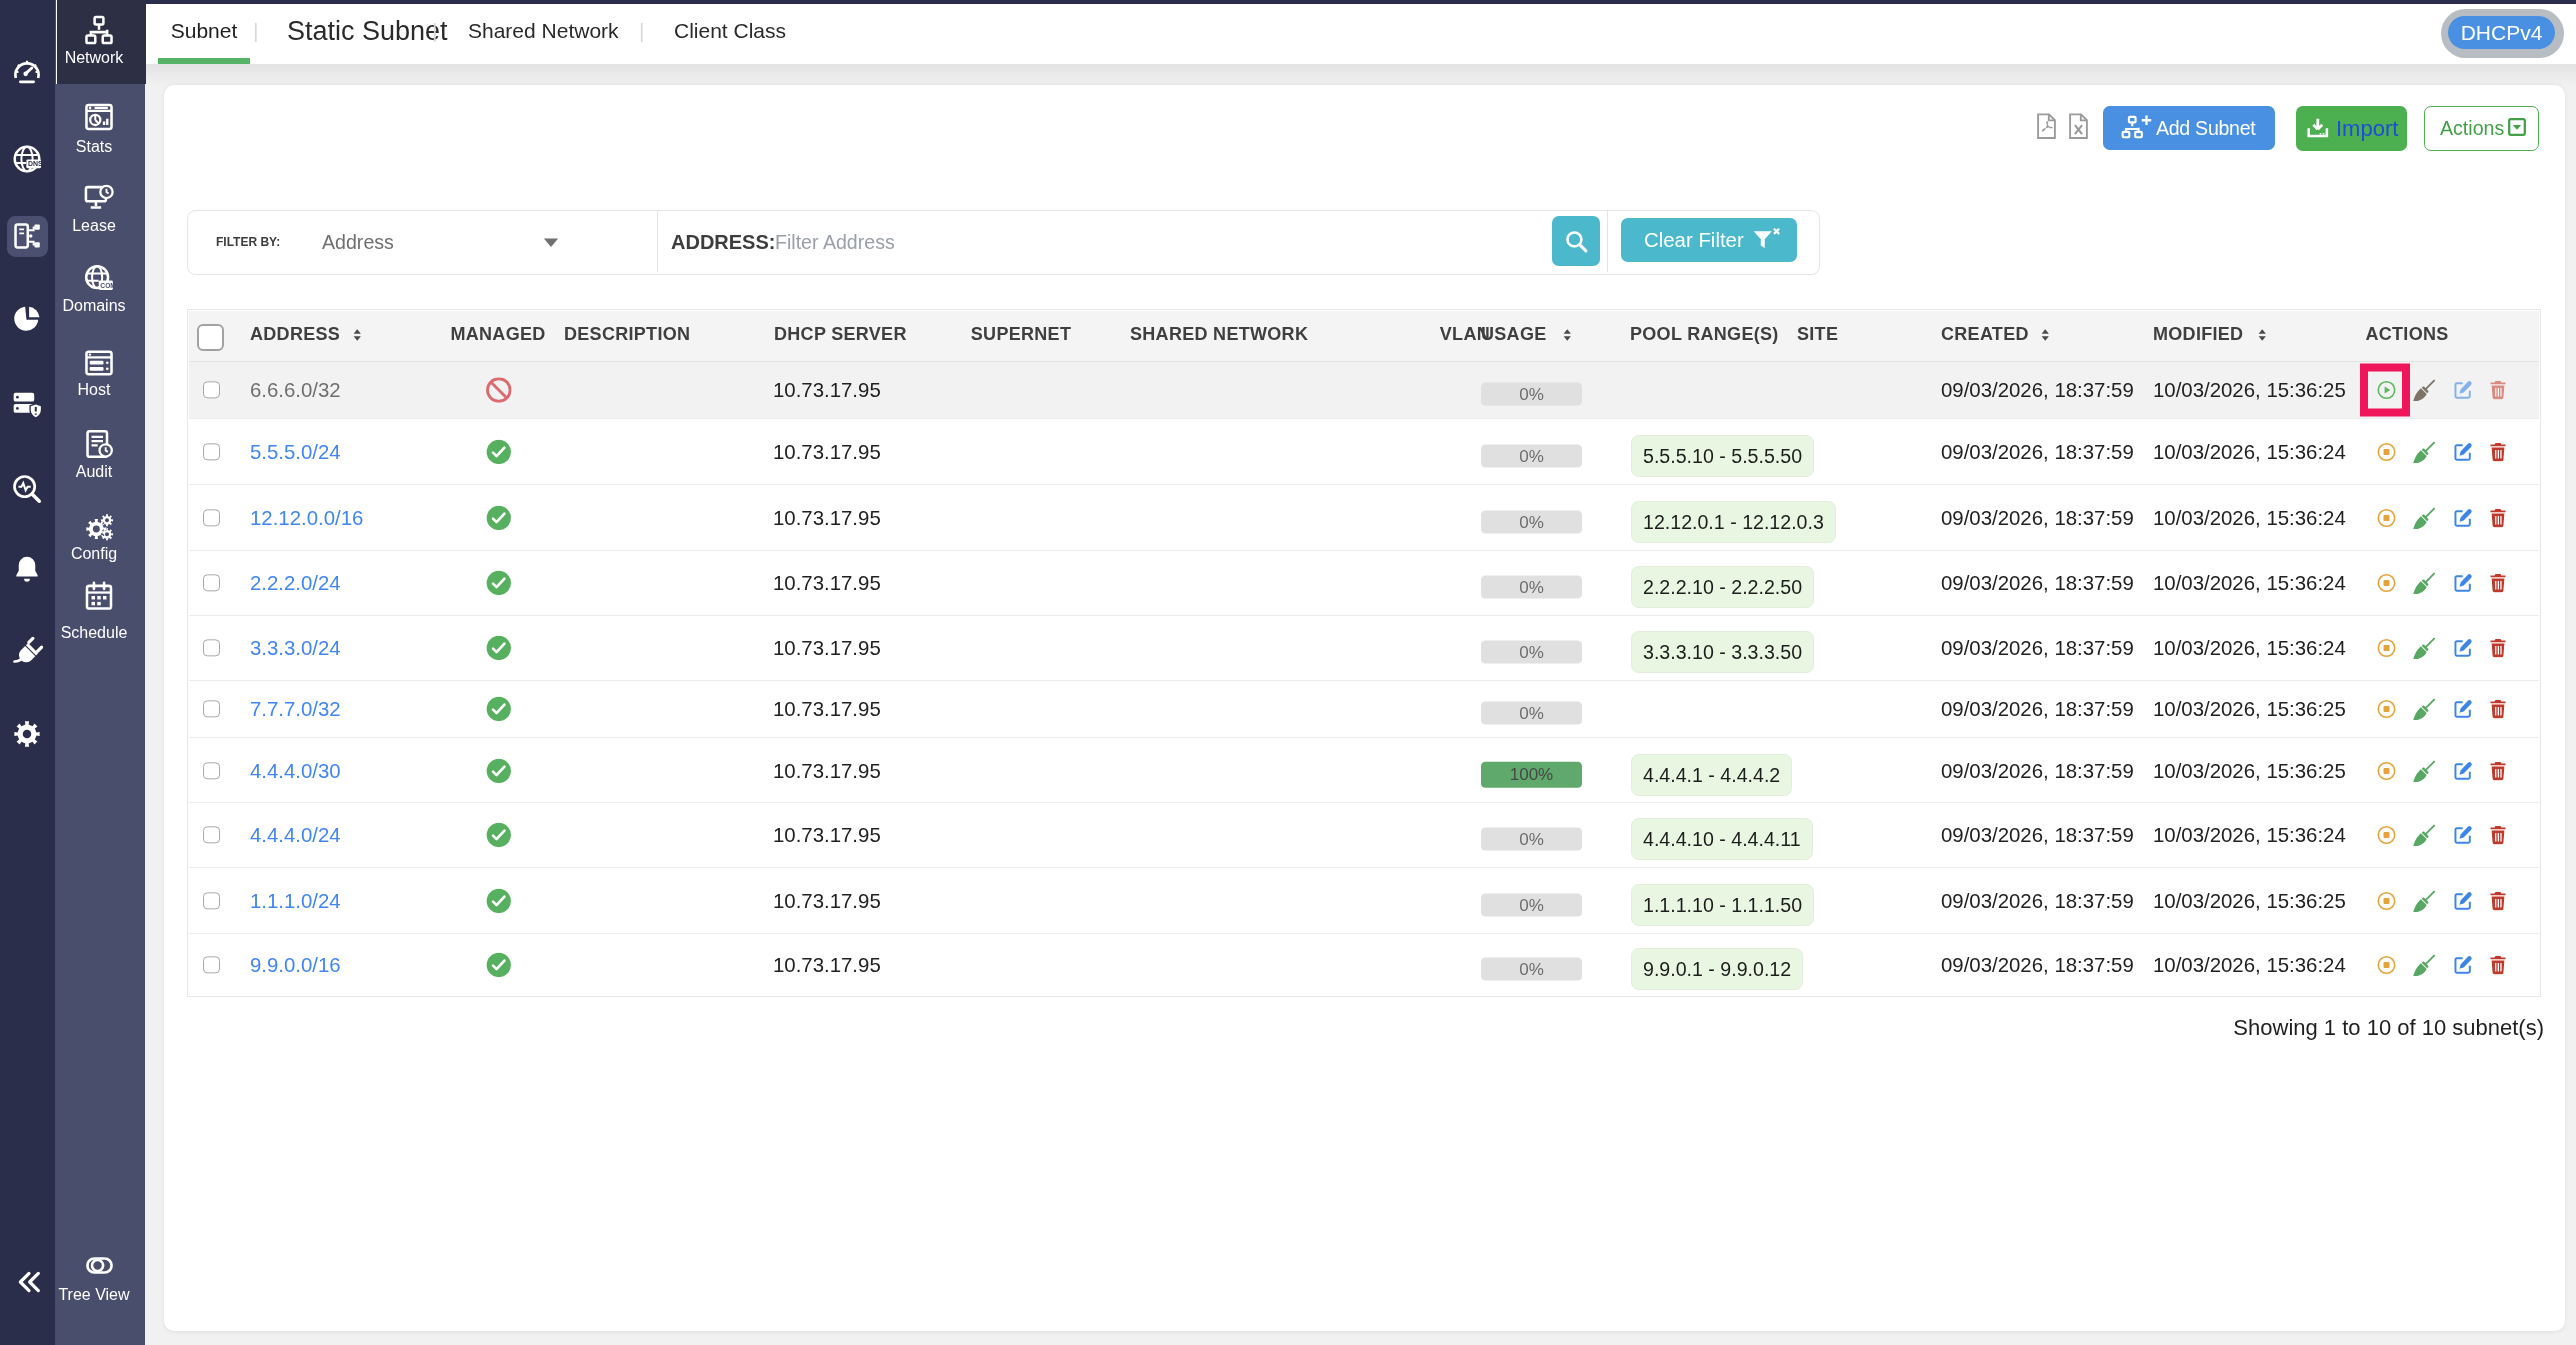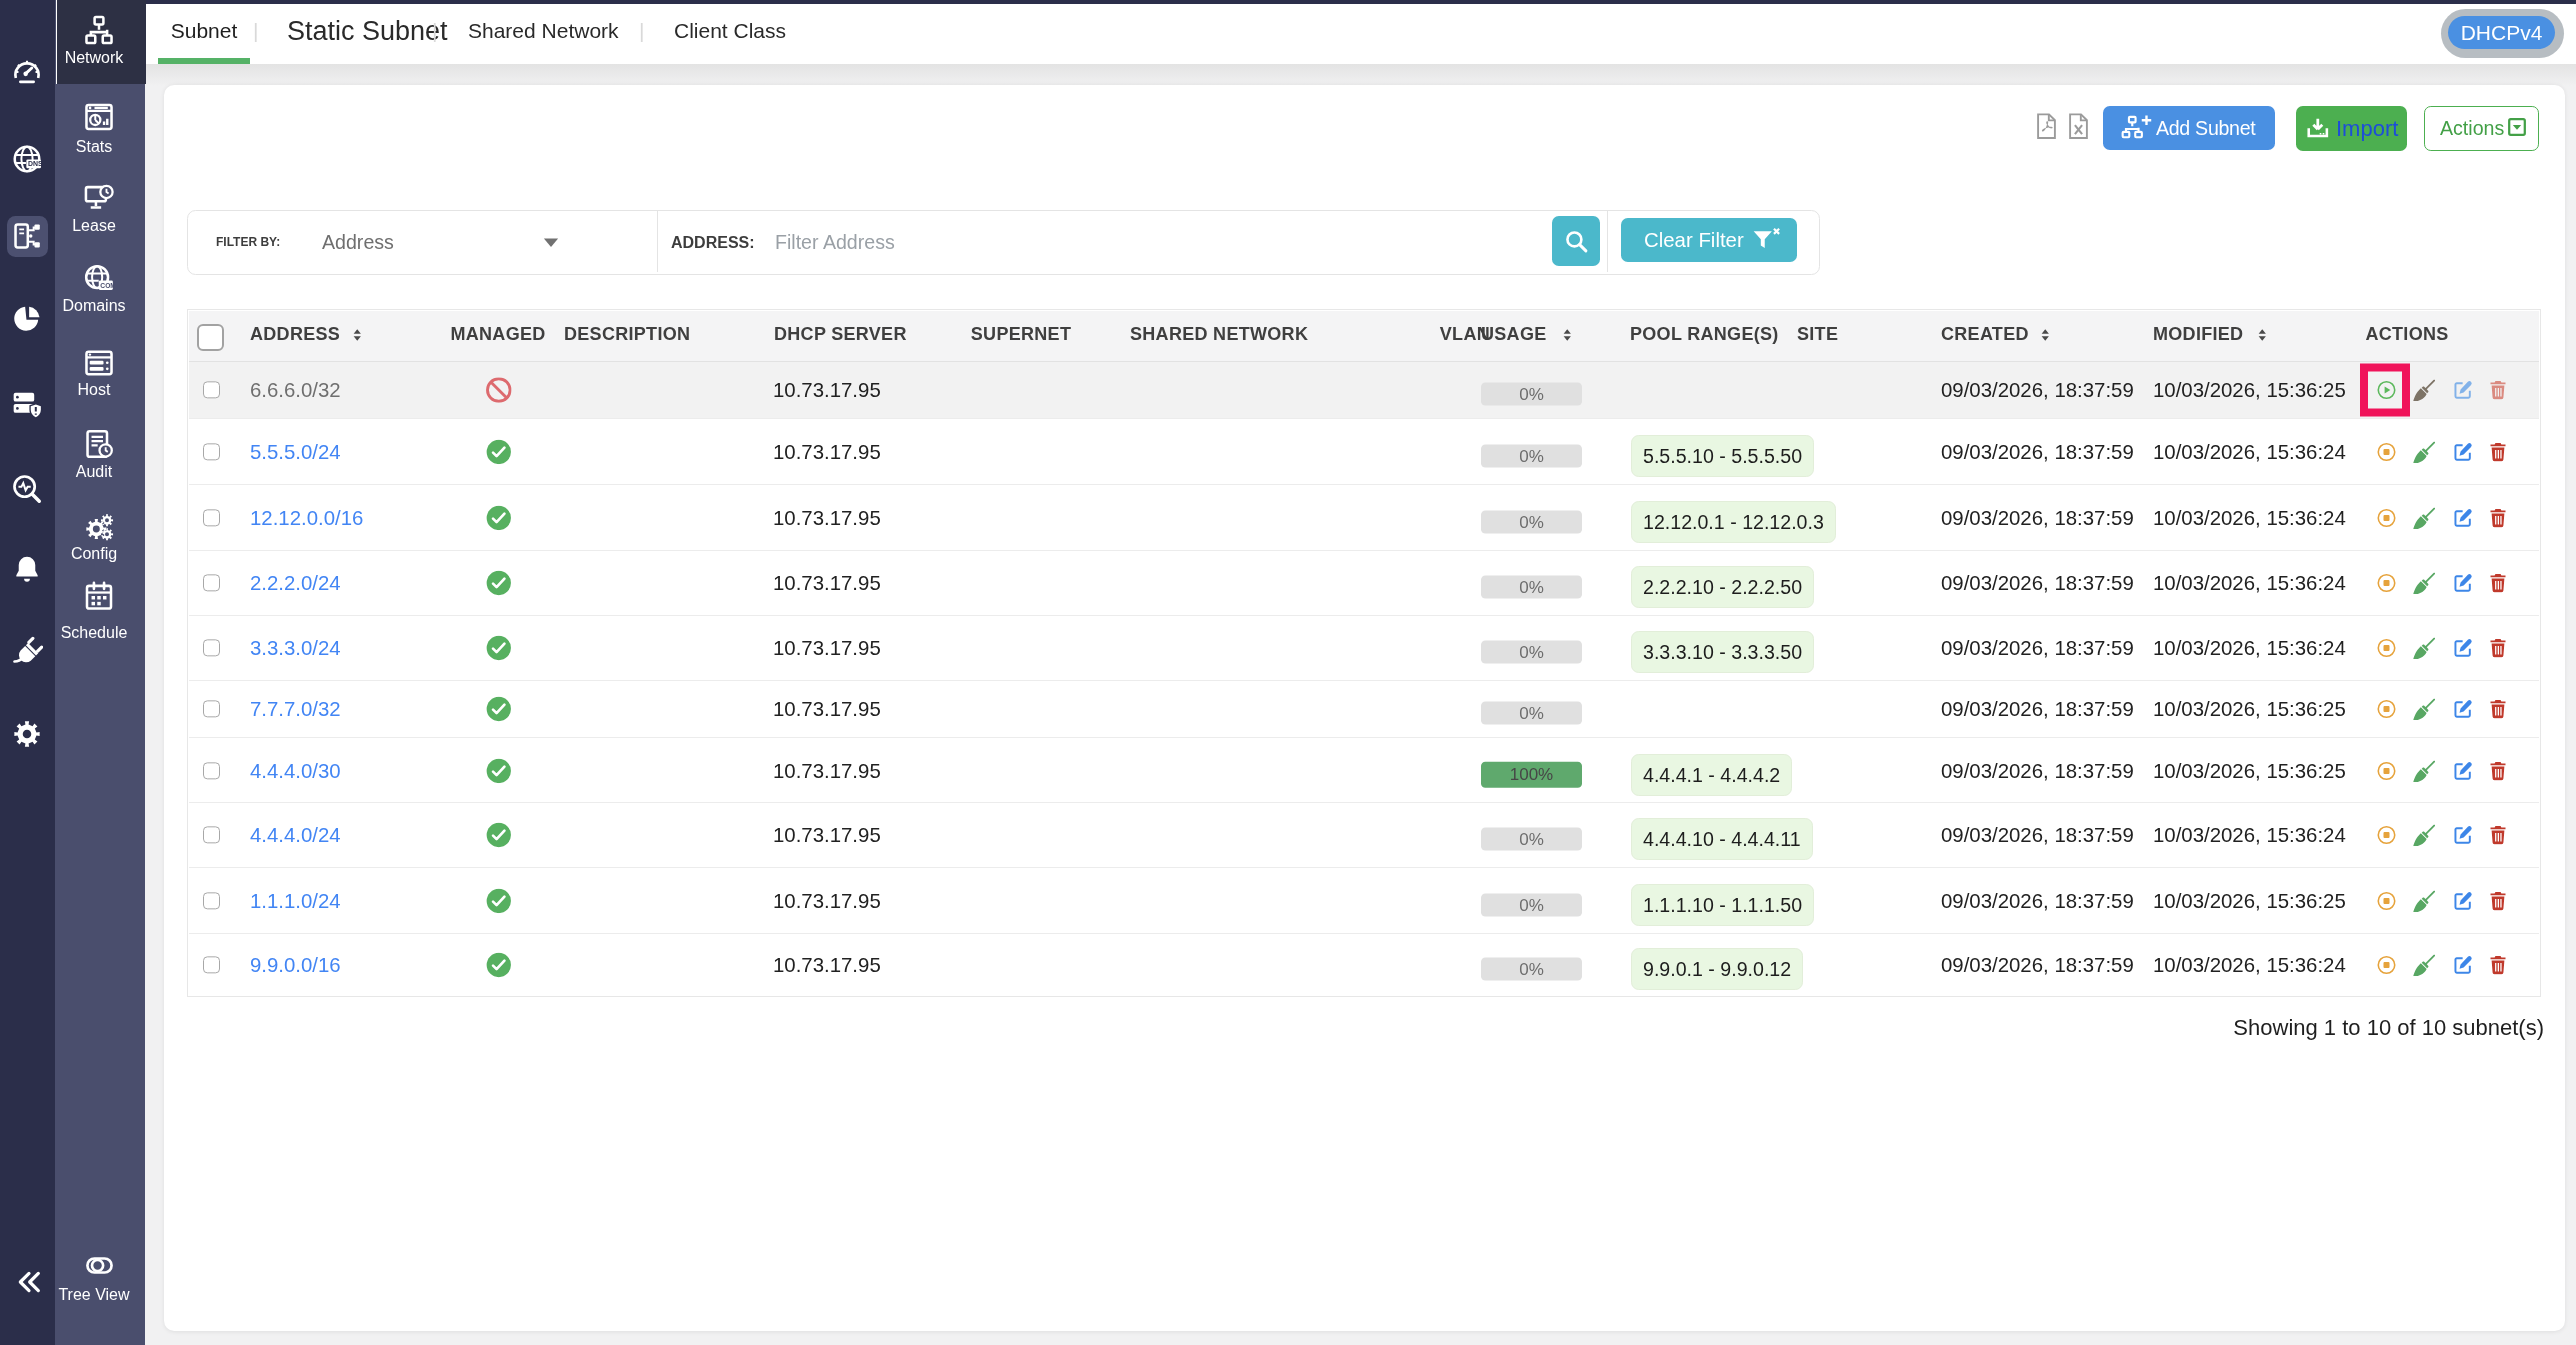--- a/index.html
+++ b/index.html
@@ -239,21 +239,21 @@
     <path d="M6.4 9.2h11.2l-5.6 6.6z" fill="#43a047"></path>
   </svg>
 
 <div class="ab" style="left:187px;top:210px;width:1633px;height:65px;border:1.7px solid #e4e4e4;border-radius:8.5px;box-sizing:border-box"></div>
 <div class="ab" style="left:216px;top:210px;height:65px;line-height:65px;font-size:12px;font-weight:bold;color:#3d3d3d">FILTER BY:</div>
 <div class="ab" style="left:322px;top:210px;height:65px;line-height:65px;font-size:19.6px;color:#6f6f6f">Address</div>
 <svg class="ab" style="left:543px;top:237px" width="16" height="11" viewBox="0 0 18 12">
     <path d="M1 1.5h16L9 11z" fill="#717171"></path>
   </svg>
 <div class="ab" style="left:657px;top:210px;height:62px;border-left:1.7px solid #e4e4e4"></div>
-<div class="ab" style="left:671px;top:210px;height:53px;line-height:65px;font-size:16px;font-weight:bold;color:#3d3d3d">ADDRESS:</div>
+<div class="ab" style="left:671px;top:210px;height:53px;line-height:65px;font-size:20px;font-weight:bold;color:#3d3d3d">ADDRESS:</div>
 <div class="ab" style="left:775px;top:210px;height:65px;line-height:65px;font-size:19.6px;color:#9aa0a6">Filter Address</div>
 <div class="ab" style="left:1552px;top:216px;width:48px;height:50px;border-radius:6.8px;background:#4bb8cb"></div>
 <svg class="ab" style="left:1564px;top:229px" width="25" height="25" viewBox="0 0 24 24">
     <circle cx="10" cy="10" r="6.7" fill="none" stroke="#fff" stroke-width="2.5"></circle>
     <path d="M15 15l6 6" stroke="#fff" stroke-width="2.9" stroke-linecap="round"></path>
   </svg>
 <div class="ab" style="left:1607px;top:210px;height:62px;border-left:1.7px solid #e4e4e4"></div>
 <div class="ab" style="left:1621px;top:218px;width:176px;height:44px;border-radius:6.8px;background:#4bb8cb"></div>
 <div class="ab" style="left:1644px;top:218px;height:44px;line-height:44px;font-size:20.4px;color:#fff">Clear Filter</div>
 <svg class="ab" style="left:1752px;top:227px" width="29" height="27" viewBox="0 0 28 26">

